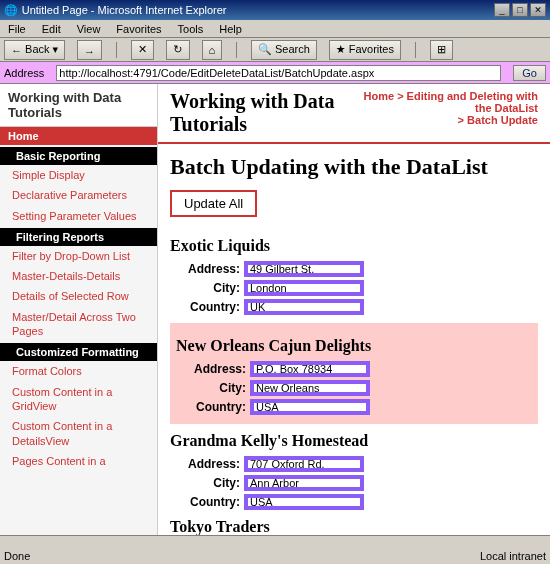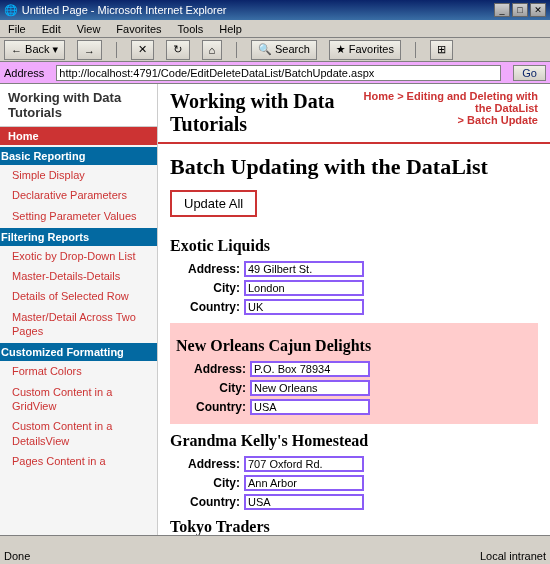--- a/index.html
+++ b/index.html
@@ -103,23 +103,23 @@
     
     .sidebar {
       width: 158px;
       min-width: 158px;
       background: #f5f5f5;
       border-right: 1px solid #ccc;
       overflow-y: auto;
       font-size: 11px;
     }
     .sidebar-section-header {
-      background: #0369a1;
+      background: #000000;
       color: white;
-      padding: 3px 1px;
+      padding: 3px 16px;
       font-size: 11px;
       font-weight: bold;
       margin-top: 2px;
     }
     .sidebar-item {
       padding: 3px 12px;
       color: #cc3333;
       cursor: pointer;
       font-size: 11px;
       line-height: 1.3;
@@ -183,21 +183,21 @@
       font-size: 12px;
     }
     .field-label {
       width: 70px;
       text-align: right;
       font-weight: bold;
       margin-right: 4px;
       font-size: 12px;
     }
     .field-input {
-      border: 2px solid #8b5cf6;
+      border: 4px solid #8b5cf6;
       height: 16px;
       font-size: 11px;
       padding: 0 2px;
       width: 120px;
       background: white;
     }
 
     
     .status-bar {
       background: #d4d0c8;
@@ -281,21 +281,21 @@
   <div class="sidebar">
     <div class="sidebar-top-logo">Working with Data Tutorials</div>
     <div class="home-link">Home</div>
 
     <div class="sidebar-section-header">Basic Reporting</div>
     <div class="sidebar-item">Simple Display</div>
     <div class="sidebar-item">Declarative Parameters</div>
     <div class="sidebar-item">Setting Parameter Values</div>
 
     <div class="sidebar-section-header">Filtering Reports</div>
-    <div class="sidebar-item">Exotic by Drop-Down List</div>
+    <div class="sidebar-item">Filter by Drop-Down List</div>
     <div class="sidebar-item">Master-Details-Details</div>
     <div class="sidebar-item">Details of Selected Row</div>
     <div class="sidebar-item">Master/Detail Across Two Pages</div>
 
     <div class="sidebar-section-header">Customized Formatting</div>
     <div class="sidebar-item">Format Colors</div>
     <div class="sidebar-item">Custom Content in a GridView</div>
     <div class="sidebar-item">Custom Content in a DetailsView</div>
     <div class="sidebar-item">Pages Content in a</div>
   </div>

